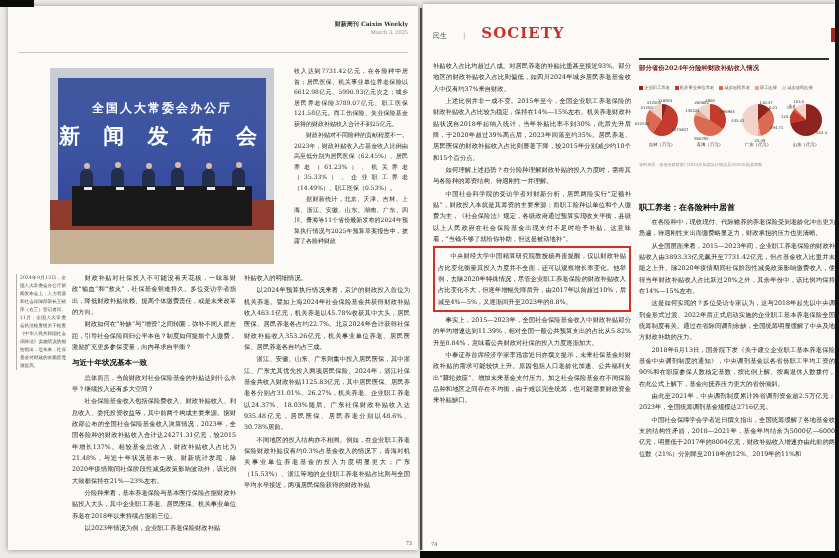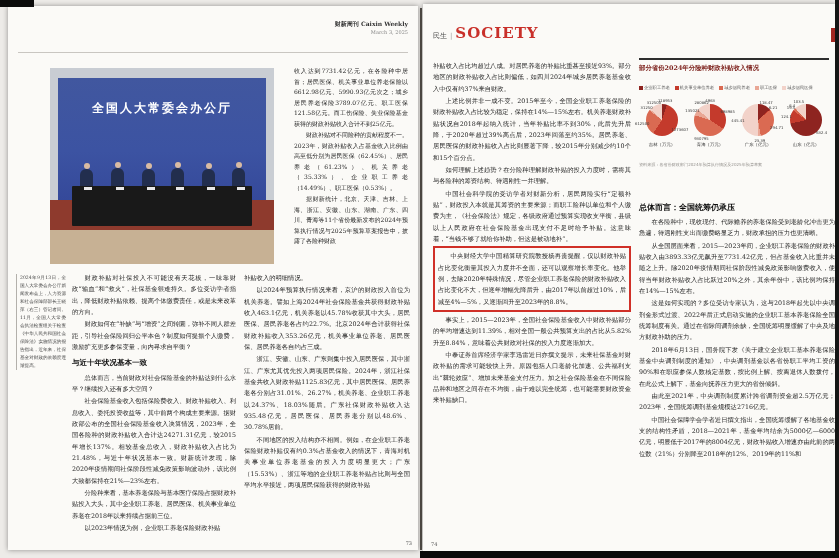--- a/index.html
+++ b/index.html
@@ -38,21 +38,21 @@
   .col{position:absolute;text-align:justify;}
   .para{margin:0 0 1px 0;text-indent:2em;}
   .para.ni{text-indent:0;}
   .caption{font-size:4.6px;line-height:1.75;color:#444;border-left:1px solid #b3b0ab;padding-left:3px;text-align:justify;}
   .bodytext{font-size:6.3px;line-height:1.8;}
   .smallbody{font-size:6px;line-height:1.75;}
   .subhead{font-size:7.5px;font-weight:bold;color:#0f0f0f;margin:4px 0 2px 0;text-indent:0;}
   .pagenum{position:absolute;font-size:5px;color:#555;}
 
   
-  .sec-tag{position:absolute;left:10px;top:20px;display:flex;align-items:baseline;gap:3px;text-align:right;}
+  .sec-tag{position:absolute;left:10px;top:20px;display:flex;align-items:baseline;gap:16px;text-align:right;}
   .sec-cn{font-size:7px;color:#4a4a4a;}
   .sec-bar{color:#999;font-size:7px;}
   .sec-en{font-size:15px;font-weight:bold;color:#c9302a;letter-spacing:1px;}
   .side-tab{position:absolute;right:0;top:24px;width:4px;height:14px;background:#a32722;}
 
   
   .hibox{border:2px solid #d03028;padding:2px 3px;margin:2px 0;}
   .hibox .para{text-indent:2em;}
 
   
@@ -78,20 +78,21 @@
   <div class="page" id="left-page">
     <div class="masthead">
       <div class="brand">财新周刊 Caixin Weekly</div>
       <div class="date">March 3, 2025</div>
     </div>
     <div class="toprule"></div>
 
     <div class="photo">
       <div class="backdrop">
         <div class="banner1">全国人大常委会办公厅</div>
+        <div class="banner2">新 闻 发 布 会</div>
       </div>
       <div class="floor-red"></div>
       <div class="floor-tan"></div>
       <div class="person" style="left:30px;top:101px;"></div>
       <div class="person" style="left:61px;top:100px;"></div>
       <div class="person" style="left:92px;top:101px;"></div>
       <div class="person" style="left:121px;top:100px;"></div>
       <div class="person" style="left:152px;top:101px;"></div>
       <div class="person" style="left:182px;top:100px;"></div>
       <div class="table"></div>
@@ -202,21 +203,21 @@
             <span class="pie-val" style="left: 3.45177px; top: 17.7731px;">124.1</span>
             <span class="pie-val" style="left: 7.99276px; top: 8.77946px;">19.5</span>
             <span class="pie-val" style="left: 9.26858px; top: 7.45875px;">6.4</span>
             <span class="pie-val" style="left: 15.823px; top: 3.33208px;">103.5</span>
             <div class="pie-name">山东（亿元）</div>
           </div>
         </div>
       <div class="chart-src">资料来源：各省份财政部门2024年预算执行情况及2025年预算草案</div>
     </div>
 
-    <div class="col2-head">总体而言：全国统筹仍承压</div>
+    <div class="col2-head">职工养老：在各险种中居首</div>
     <div class="col bodytext" style="left:216px;top:212px;width:196px;">
         <p class="para">在各险种中，现收现付、代际赡养的养老保险受到老龄化冲击更为急遽，待遇刚性支出而缴费略显乏力，财政承担的压力也更清晰。</p>
         <p class="para">从全国层面来看，2015—2023年间，企业职工养老保险的财政补贴收入由3893.33亿元飙升至7731.42亿元，但占基金收入比重并未随之上升。除2020年疫情期间社保阶段性减免政策影响缴费收入，使得当年财政补贴收入占比跃过20%之外，其余年份中，该比例均保持在14%—15%左右。</p>
         <p class="para">这是如何实现的？多位受访专家认为，这与2018年起先以中央调剂金形式过渡、2022年后正式启动实施的企业职工基本养老保险全国统筹制度有关。通过在省际间调剂余缺，全国统筹明显缓解了中央及地方财政补助的压力。</p>
         <p class="para">2018年6月13日，国务院下发《关于建立企业职工基本养老保险基金中央调剂制度的通知》，中央调剂基金以各省份职工平均工资的90%和在职应参保人数核定基数，按比例上解、按离退休人数拨付，在此公式上解下，基金向抚养压力更大的省份倾斜。</p>
         <p class="para">由此至2021年，中央调剂制度累计跨省调剂资金超2.5万亿元；2023年，全国统筹调剂基金规模达2716亿元。</p>
         <p class="para">中国社会保障学会学者近日撰文指出，全国统筹缓解了各地基金收支的结构性矛盾，2018—2021年，基金年均结余为5000亿—6000亿元，明显低于2017年的8004亿元，财政补贴收入增速亦由此前的两位数（21%）分别降至2018年的12%、2019年的11%和</p>
       </div>
 
     <div class="pagenum" style="left:8px;bottom:4px;">74</div>

